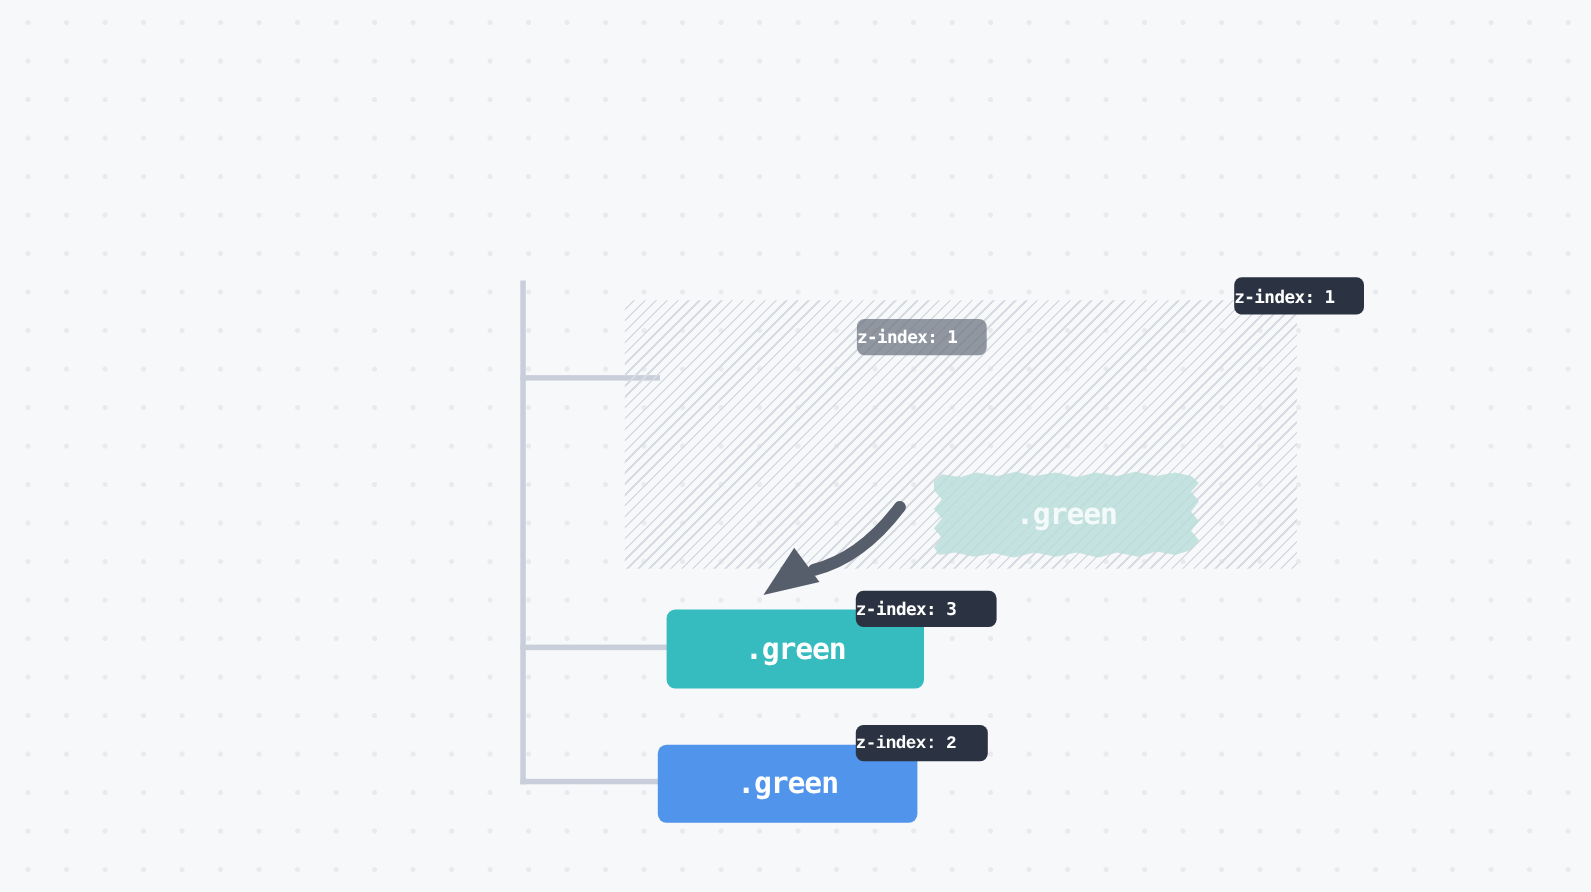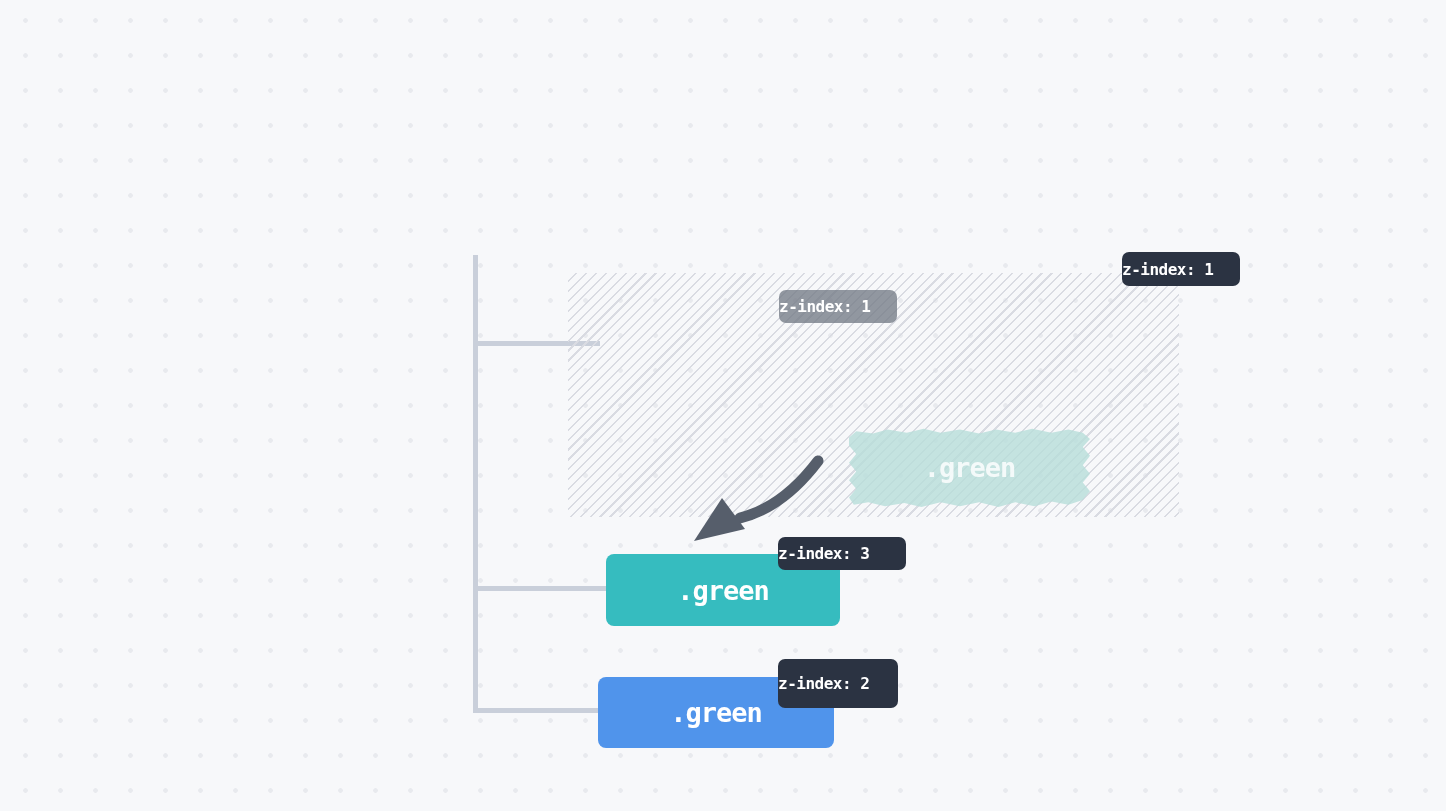--- a/index.html
+++ b/index.html
@@ -60,21 +60,21 @@
     font-size: 16px;
     font-weight: bold;
     letter-spacing: -0.5px;
     white-space: pre;
   }
   .badge-dark { background: #2b3342; }
   .badge-gray { background: rgba(113, 120, 132, 0.76); }
   .badge-context { left: 1122px; top: 252px; width: 118px; height: 34px; }
   .badge-red     { left: 779px;  top: 290px; width: 118px; height: 33px; }
   .badge-green   { left: 778px;  top: 537px; width: 128px; height: 33px; }
-  .badge-blue    { left: 778px;  top: 659px; width: 120px; height: 49px; }
+  .badge-blue    { left: 778px;  top: 659px; width: 120px; height: 33px; font-family: Liberation Mono, monospace; }
 
   .ghost-green {
     position: absolute;
     left: 849px; top: 428px; width: 241px; height: 79px;
     background: rgba(183, 221, 217, 0.8);
     display: flex;
     align-items: center;
     justify-content: center;
     color: rgba(255,255,255,0.82);
     font-size: 27px;

